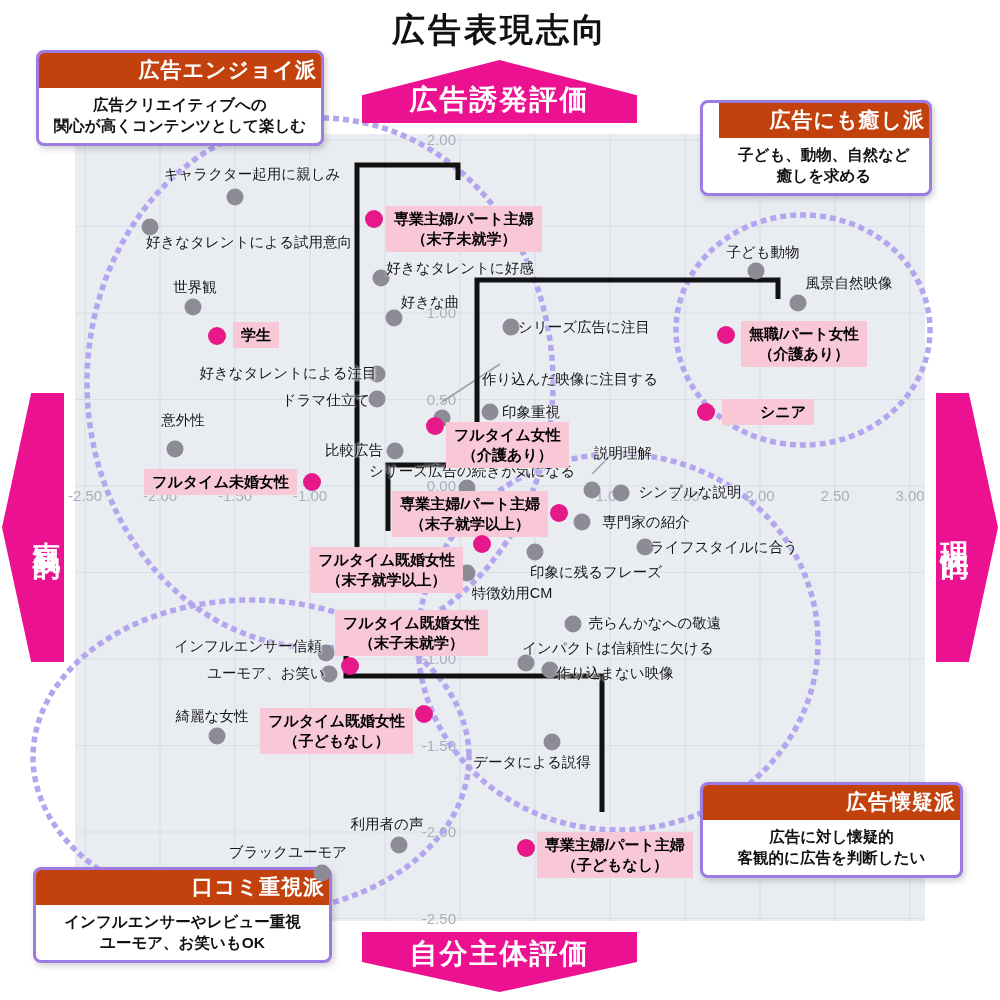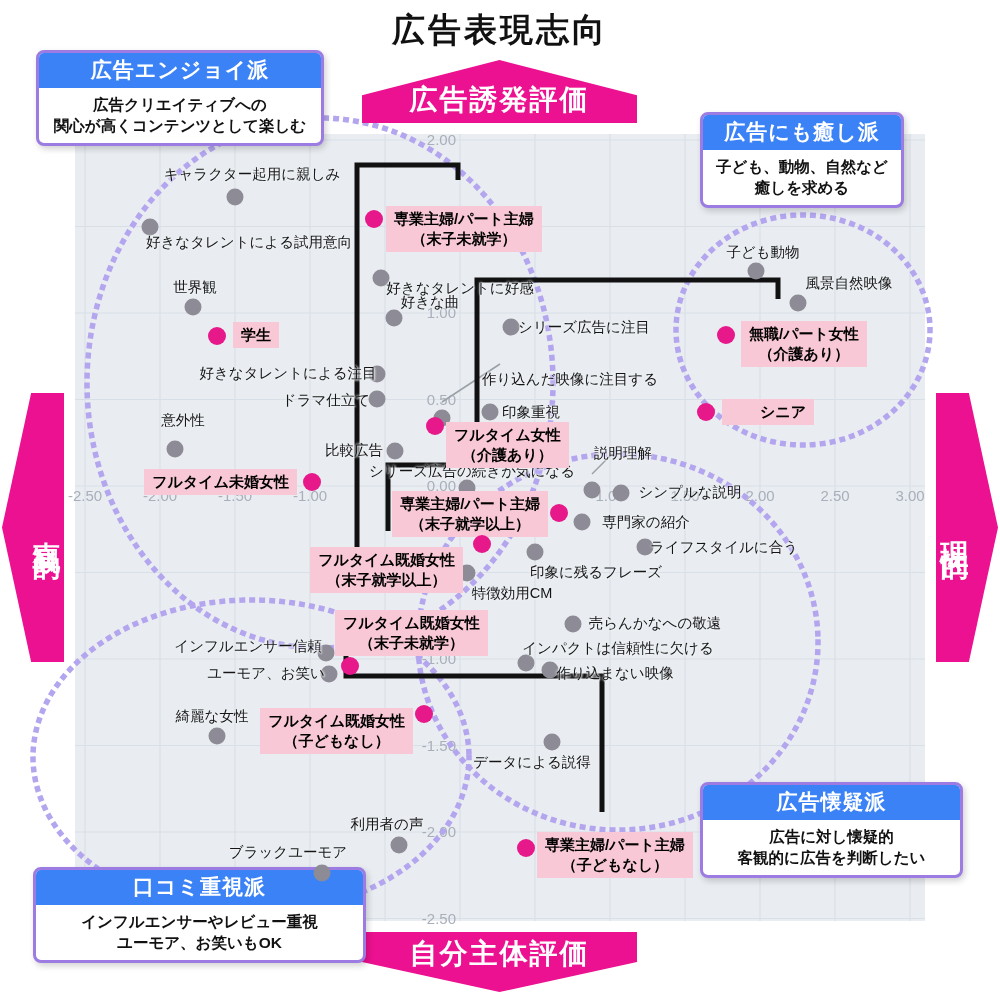--- a/index.html
+++ b/index.html
@@ -17,28 +17,28 @@
           clip-path:polygon(0 0,100% 0,100% 50%,50% 100%,0 50%);align-items:flex-start;padding-top:3px;box-sizing:border-box;}
   .banner-left{left:2px;top:393px;width:62px;height:269px;font-size:28px;
           clip-path:polygon(100% 0,47% 0,0 50%,47% 100%,100% 100%);
           writing-mode:vertical-rl;text-orientation:upright;padding-left:26px;box-sizing:border-box;letter-spacing:6px;}
   .banner-right{left:936px;top:393px;width:62px;height:269px;font-size:28px;
           clip-path:polygon(0 0,53% 0,100% 50%,53% 100%,0 100%);
           writing-mode:vertical-rl;text-orientation:upright;padding-right:26px;box-sizing:border-box;letter-spacing:6px;}
   
   .callout{position:absolute;background:#fff;border:3px solid #9c7ce2;border-radius:8px;
            overflow:hidden;box-shadow:2px 3px 6px rgba(0,0,0,.18);box-sizing:border-box;}
-  .callout .hd{background:#3b82f6;color:#fff;font-weight:800;text-align:center;
+  .callout .hd{background:#c2410c;color:#fff;font-weight:800;text-align:right;
                font-size:21px;padding:3px 4px 4px;letter-spacing:1px;}
   .callout .bd{color:#111;font-weight:600;text-align:center;font-size:15.5px;
                line-height:21px;padding:6px 6px 7px;}
   #callout-enjoy{left:36px;top:50px;width:288px;}
-  #callout-healing{left:700px;top:112px;width:204px;}
+  #callout-healing{left:700px;top:100px;width:232px;padding-left:16px;}
   #callout-skeptic{left:700px;top:782px;width:263px;}
-  #callout-womouth{left:33px;top:867px;width:333px;}
+  #callout-womouth{left:33px;top:867px;width:299px;}
   
   .gpoint{position:absolute;width:17px;height:17px;border-radius:50%;background:#8d8b95;
           transform:translate(-50%,-50%);}
   .ppoint{position:absolute;width:18px;height:18px;border-radius:50%;background:#e6188a;
           transform:translate(-50%,-50%);}
   .glabel{position:absolute;transform:translate(-50%,-50%);white-space:nowrap;
           font-size:14.5px;font-weight:500;color:#151515;
           text-shadow:0 0 3px #eef1f5,0 0 3px #eef1f5,1px 1px 2px #eef1f5;}
   .cbox{position:absolute;background:#f9c8d6;color:#000;font-weight:800;font-size:15px;
         line-height:20px;text-align:center;padding:3px 8px;white-space:nowrap;}
@@ -140,21 +140,21 @@
   </div>
 
   <div id="points-layer" style="position:absolute;left:0;top:16px;width:1000px;height:1000px;pointer-events:none;">
       <div class="gpoint" style="left: 235px; top: 181px;"></div>
       <div class="glabel" style="left: 252px; top: 158px;">キャラクター起用に親しみ</div>
       <div class="gpoint" style="left: 150px; top: 211px;"></div>
       <div class="glabel" style="left: 249px; top: 226px;">好きなタレントによる試用意向</div>
       <div class="gpoint" style="left: 193px; top: 291px;"></div>
       <div class="glabel" style="left: 195px; top: 271px;">世界観</div>
       <div class="gpoint" style="left: 381px; top: 262px;"></div>
-      <div class="glabel" style="left: 460px; top: 252px; margin-top: 20px;">好きなタレントに好感</div>
+      <div class="glabel" style="left: 460px; top: 252px;">好きなタレントに好感</div>
       <div class="gpoint" style="left: 394px; top: 302px;"></div>
       <div class="glabel" style="left: 430px; top: 286px;">好きな曲</div>
       <div class="gpoint" style="left: 377px; top: 358px;"></div>
       <div class="glabel" style="left: 288px; top: 357px; text-align: center;">好きなタレントによる注目</div>
       <div class="gpoint" style="left: 377px; top: 383px;"></div>
       <div class="glabel" style="left: 326px; top: 384px;">ドラマ仕立て</div>
       <div class="gpoint" style="left: 511px; top: 311px;"></div>
       <div class="glabel" style="left: 584px; top: 311px;">シリーズ広告に注目</div>
       <div class="gpoint" style="left: 756px; top: 255px;"></div>
       <div class="glabel" style="left: 763px; top: 236px;">子ども動物</div>

